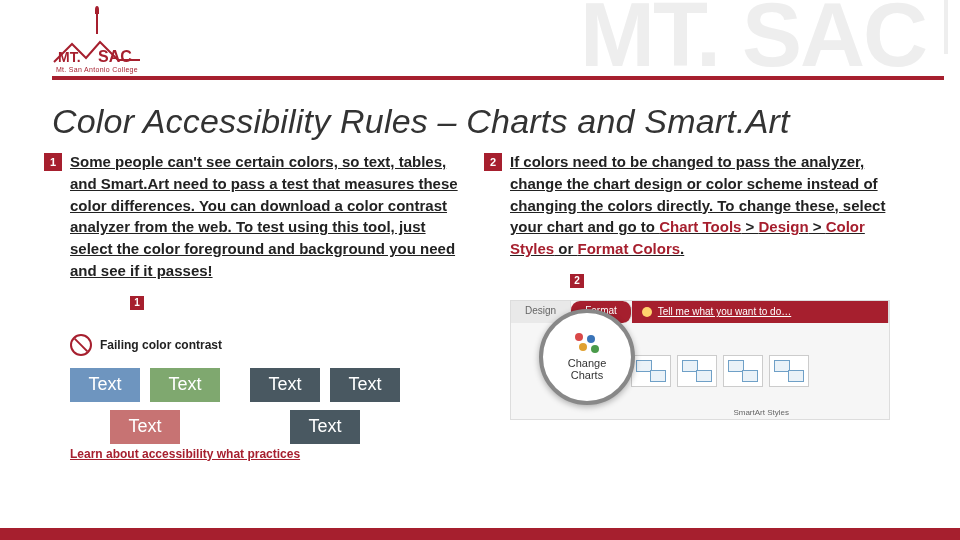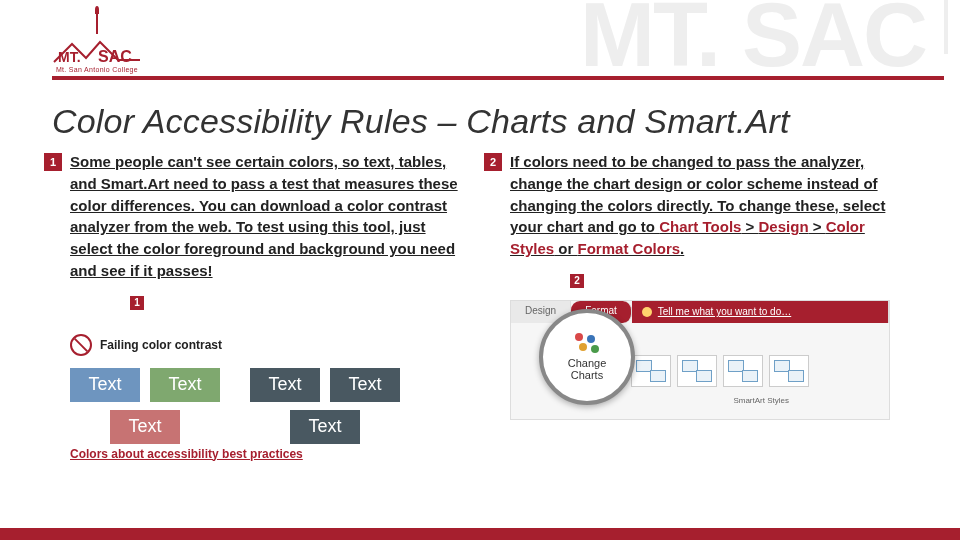--- a/index.html
+++ b/index.html
@@ -43,21 +43,21 @@
   .tabrow { display:flex; height:22px; font-size:10px; }
   .tab { padding:4px 14px; background:#e9e9e9; color:#666; border-right:1px solid #ddd; }
   .tab.active { background:#a61f2e; color:#fff;border-radius:9px; }
   .tab.tell { flex:1; background:#a61f2e; color:#fff; display:flex; align-items:center; gap:6px; padding-left:10px;text-decoration:underline; }
   .tab.tell .bulb { width:10px; height:10px; border-radius:50%; background:#ffd36e; }
   .ribbon { position:absolute; top:22px; left:0; right:0; bottom:0; background:#f6f6f6; display:flex; align-items:center; padding-left:120px; gap:6px; }
   .style-thumb { width:40px; height:32px; background:#fff; border:1px solid #ccc; position:relative; }
   .style-thumb::before, .style-thumb::after { content:""; position:absolute; width:14px; height:10px; border:1px solid #6fa0c7; background:#eaf2f8; }
   .style-thumb::before { left:4px; top:4px; }
   .style-thumb::after { right:4px; bottom:4px; }
-  .ribbon-label { position:absolute; bottom:14px; right:100px; font-size:8px; color:#666; }
+  .ribbon-label { position:absolute; bottom:2px; right:100px; font-size:8px; color:#666; }
   .magnifier { position:absolute; left:28px; top:8px; width:96px; height:96px; border-radius:50%; border:4px solid #888; background:#fff; display:flex; flex-direction:column; align-items:center; justify-content:center; gap:4px; box-shadow:0 2px 6px rgba(0,0,0,.3); }
   .mag-icons { width:28px; height:20px; position:relative; }
   .mag-icons span { position:absolute; width:8px; height:8px; border-radius:50%; }
   .mag-label { text-align:center; font-size:11px; line-height:1.1; color:#333; }
 
   .link { margin: 16px 0 0 70px; font-size:12px; font-weight:700; color:#a61f2e; text-decoration:underline; }
   .footer-bar { position:absolute; bottom:0; left:0; right:0; height:12px; background:#a61f2e; }
   .slide { position:relative; width:960px; height:540px; }
 </style>
 </head>
@@ -155,16 +155,16 @@
           </div>
           <div class="mag-label">
             <span>Change</span><br>
             <span>Charts</span>
           </div>
         </div>
       </div>
     </div>
   </div>
 
-  <a class="link">Colors about accessibility best practices</a>
+  <a class="link">Learn about accessibility what practices</a>
 
   <div class="footer-bar"></div>
 </div>
 
 </body></html>

